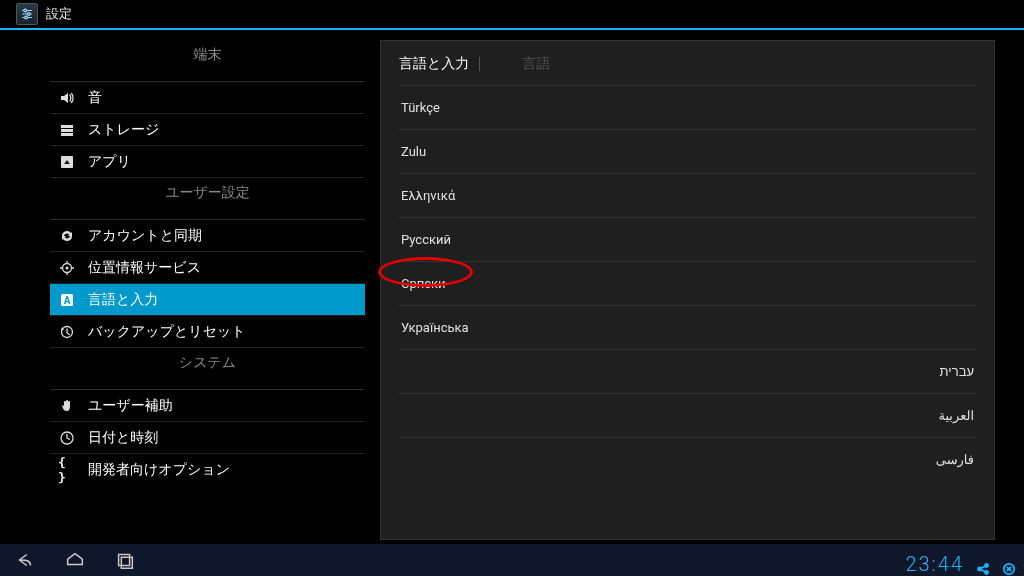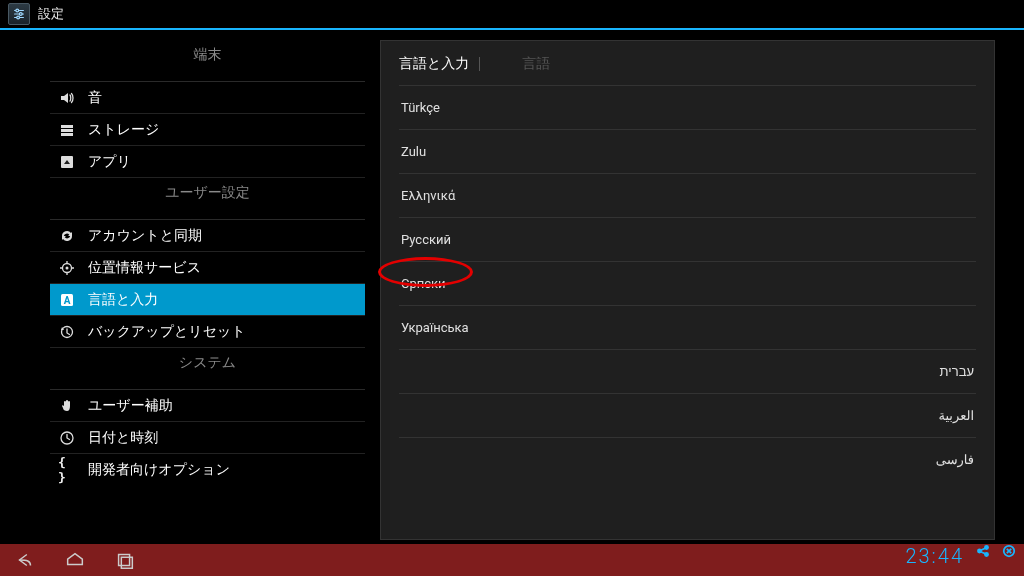--- a/index.html
+++ b/index.html
@@ -10,21 +10,21 @@
     color: #fff;
     overflow: hidden;
     position: relative;
   }
 
   
   .topbar {
     position: absolute; top: 0; left: 0; right: 0;
     height: 28px;
     display: flex; align-items: center;
-    padding-left: 8px;
+    padding-left: 16px;
   }
   .topbar .appicon {
     width: 22px; height: 22px;
     background: linear-gradient(#2c3a44,#1a232a);
     border: 1px solid #485863;
     border-radius: 2px;
     display: flex; align-items: center; justify-content: center;
     margin-right: 8px;
   }
   .topbar .appicon svg { width: 14px; height: 14px; }
@@ -114,22 +114,22 @@
     border: 3px solid #e40000;
     border-radius: 50%;
     pointer-events: none;
   }
 
   
   .navbar {
     position: absolute;
     left: 0; right: 0; bottom: 0;
     height: 32px;
-    background: #7f1d1d;
-    display: flex; align-items: flex-start;
+    background: #0f172a;
+    display: flex; align-items: flex-end;
   }
   .navbar .navbtn {
     width: 50px; height: 32px;
     display: flex; align-items: center; justify-content: center;
     cursor: pointer;
   }
   .navbar .navbtn svg { width: 22px; height: 18px; stroke: #ccc; stroke-width: 1.6; fill: none; }
   .navbar .spacer { flex: 1; }
   .navbar .clock {
     font-size: 20px; color: #19b5fe; letter-spacing: 2px;

